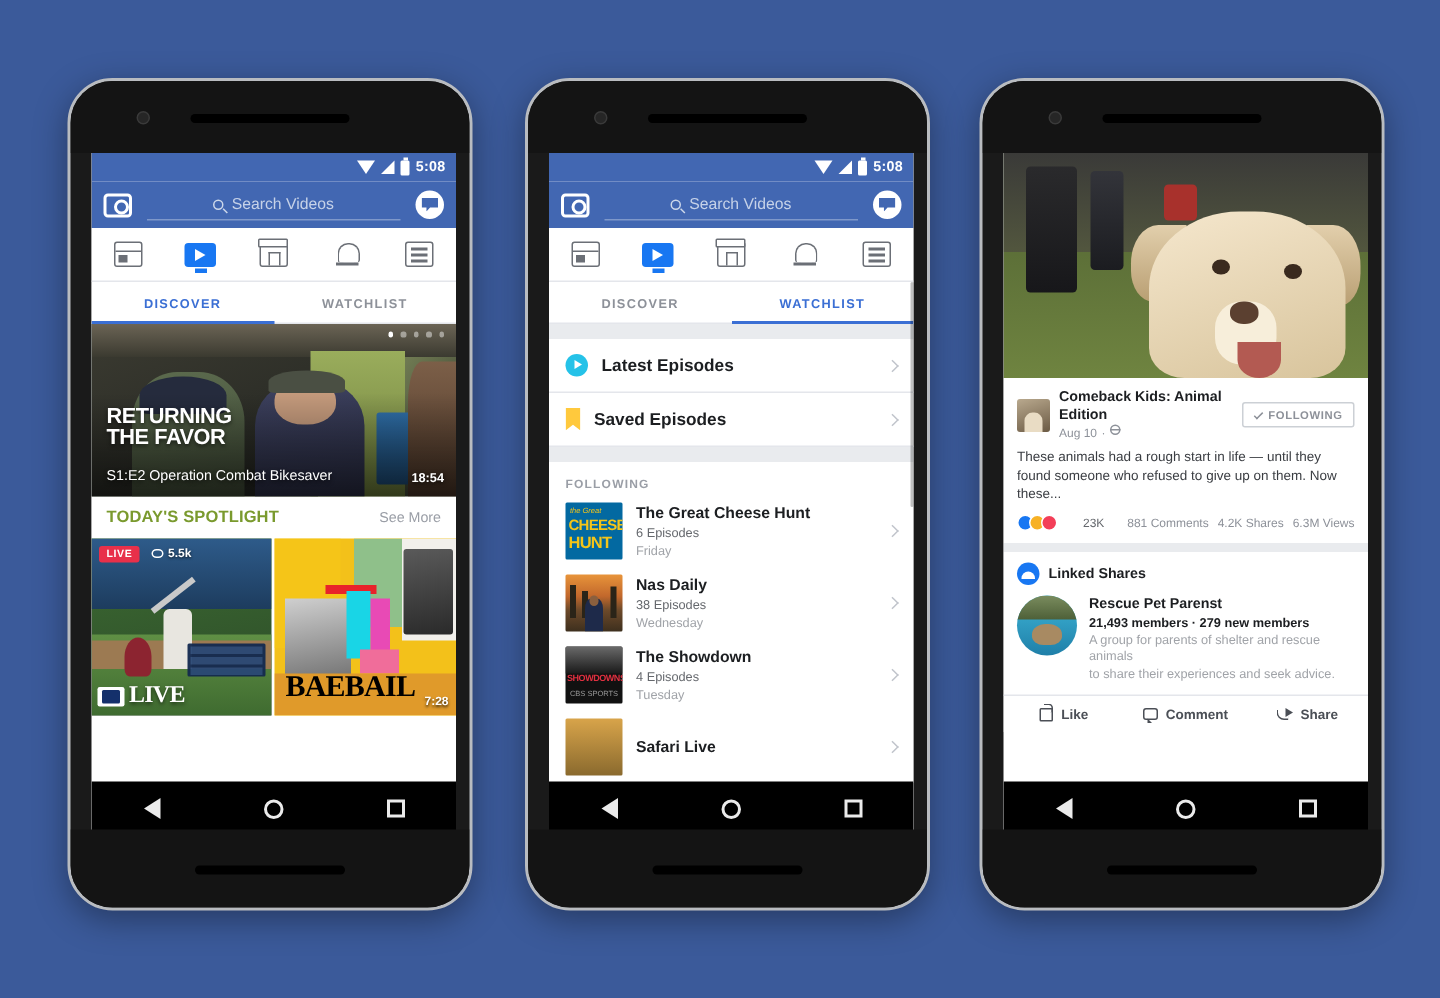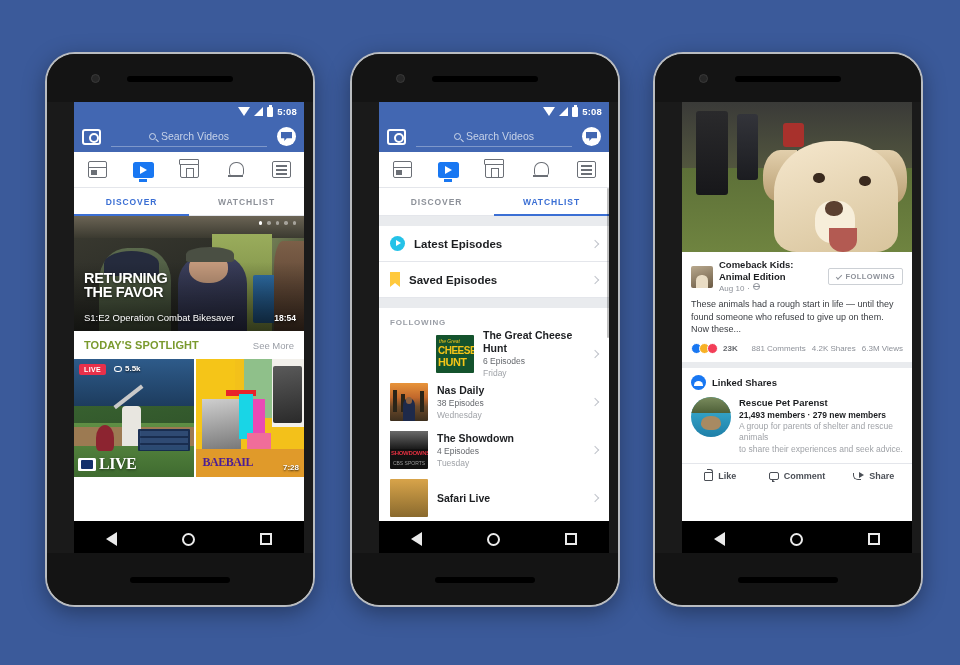--- a/index.html
+++ b/index.html
@@ -29,21 +29,21 @@
   .bezel-top { position: absolute; top:0; left:0; right:0; height: 48px; background:#141414; }
   .cam { position:absolute; top:20px; left:44px; width:9px; height:9px; border-radius:50%;
          background:#262626; border:1px solid #3a3a3a; }
   .speaker { position:absolute; top:22px; left:50%; transform:translateX(-50%);
              width:106px; height:6px; border-radius:3px; background:#000; }
   .bezel-bottom { position:absolute; bottom:0; left:0; right:0; height:52px; background:#141414; }
   .speaker-b { position:absolute; bottom:22px; left:50%; transform:translateX(-50%);
                width:100px; height:6px; border-radius:3px; background:#000; }
 
   .screen {
-    position:absolute; top:48px; left:27px; right:9px; height:455px;
+    position:absolute; top:48px; left:14px; right:9px; height:455px;
     background:#fff; overflow:hidden;
   }
   .navbar {
     position:absolute; bottom:0; left:0; right:0; height:36px; background:#000;
     display:flex; align-items:center; justify-content:space-around;
   }
   .nav-back { width:0;height:0;border-top:7px solid transparent;border-bottom:7px solid transparent;
               border-right:11px solid #fff; opacity:.92;}
   .nav-home { width:13px;height:13px;border:2px solid #fff;border-radius:50%; opacity:.92;}
   .nav-rec  { width:12px;height:12px;border:2px solid #fff; opacity:.92;}
@@ -189,22 +189,22 @@
   .bb-white{position:absolute;top:0;right:0;width:30%;height:58%;background:#f2f0eb;}
   .bb-manbw{position:absolute;top:34%;left:6%;width:36%;height:48%;
             background:linear-gradient(170deg,#cfcfcf,#6e6e6e);}
   .bb-womanbw{position:absolute;top:6%;right:2%;width:27%;height:48%;
               background:linear-gradient(170deg,#5a5a5a,#2a2a2a);border-radius:2px;}
   .bb-cyan{position:absolute;top:30%;left:40%;width:13%;height:38%;background:#19d5e6;}
   .bb-mag{position:absolute;top:34%;left:53%;width:11%;height:30%;background:#e84ab5;}
   .bb-red{position:absolute;top:26%;left:28%;width:28%;height:5%;background:#e8232a;}
   .bb-pinkbar{position:absolute;bottom:24%;left:47%;width:22%;height:13%;background:#f06d9a;}
   .bb-orange{position:absolute;bottom:0;left:0;right:0;height:24%;background:#e09a2a;}
-  .bb-purpleTxt{position:absolute;bottom:6%;left:6%;font-size:12px;font-weight:bold;
-                color:#4c1d95;letter-spacing:-.5px;font-family:"Liberation Serif",serif;}
+  .bb-purpleTxt{position:absolute;bottom:6%;left:6%;font-size:20px;font-weight:bold;
+                color:#000000;letter-spacing:-.5px;font-family:"Liberation Serif",serif;}
   .bb-dur{position:absolute;bottom:5px;right:5px;color:#fff;font-size:8px;font-weight:bold;
           text-shadow:0 1px 2px rgba(0,0,0,.8);}
 
   
   .wl-gap{height:10px;background:#e9ebee;}
   .wl-row{height:36px;background:#fff;display:flex;align-items:center;padding:0 11px;gap:9px;
           border-bottom:1px solid #e4e6eb;}
   .wl-ic-play{width:15px;height:15px;border-radius:50%;background:#25c2e8;position:relative;flex:0 0 auto;}
   .wl-ic-play:after{content:"";position:absolute;top:4px;left:5.5px;width:0;height:0;
                     border-top:3.5px solid transparent;border-bottom:3.5px solid transparent;
@@ -215,21 +215,21 @@
   .chev{width:6px;height:6px;border-right:1.6px solid #c0c4cb;border-top:1.6px solid #c0c4cb;
         transform:rotate(45deg);flex:0 0 auto;}
   .wl-sechead{height:22px;background:#fff;display:flex;align-items:flex-end;padding:0 11px 3px;
               font-size:8px;font-weight:bold;color:#9a9ea6;letter-spacing:.8px;}
   .sh-row{height:48px;background:#fff;display:flex;align-items:center;padding:0 11px;gap:9px;}
   .sh-thumb{width:38px;height:38px;flex:0 0 auto;position:relative;overflow:hidden;border-radius:1px;}
   .sh-txt{flex:1;min-width:0;}
   .sh-name{font-size:10.5px;font-weight:bold;color:#1c1e21;line-height:13px;}
   .sh-eps{font-size:8.5px;color:#65686d;line-height:12px;}
   .sh-day{font-size:8.5px;color:#a0a3a8;line-height:12px;}
-  .t-cheese{background:#14532d;margin-left:46px;}
+  .t-cheese{background:#0369a1;}
   .t-cheese .c1{position:absolute;top:3px;left:3px;right:3px;font-size:5px;color:#f5c518;
                 font-style:italic;}
   .t-cheese .c2{position:absolute;top:10px;left:2px;right:2px;font-size:10px;color:#f5c518;
                 font-weight:bold;letter-spacing:-.5px;}
   .t-cheese .c3{position:absolute;top:21px;left:2px;right:2px;font-size:11px;color:#f5c518;
                 font-weight:bold;letter-spacing:-.5px;}
   .t-nas{background:linear-gradient(180deg,#e8943a 0%,#c2682c 38%,#6d4a2a 62%,#3d2f1e 100%);}
   .t-nas .tree{position:absolute;bottom:24%;width:4px;background:#2a2418;}
   .t-nas .tree:nth-child(1){left:3px;height:58%;}
   .t-nas .tree:nth-child(2){left:11px;height:48%;}
@@ -299,21 +299,21 @@
                  flex:0 0 auto;}
   .tick{width:6px;height:3px;border-left:1.4px solid #8d9199;border-bottom:1.4px solid #8d9199;
         transform:rotate(-45deg);}
   .vhead-line{font-size:9px;font-weight:bold;color:#1c1e21;margin-top:7px;line-height:12px;}
   .vbody{font-size:9px;color:#3a3d42;margin-top:4px;line-height:12.5px;}
   .vstats{display:flex;align-items:center;margin-top:7px;gap:5px;}
   .reacts{display:flex;align-items:center;}
   .rx{width:11px;height:11px;border-radius:50%;border:1.2px solid #fff;margin-left:-3px;}
   .rx:first-child{margin-left:0;}
   .rx.like{background:#1877f2;} .rx.wow{background:#f7b125;} .rx.love{background:#f33e58;}
-  .rxcount{font-size:8px;color:#65686d;margin-left:0;font-weight:bold;}
+  .rxcount{font-size:8px;color:#65686d;margin-left:12px;}
   .vstats-right{margin-left:auto;display:flex;gap:6px;font-size:8px;color:#8d9199;}
 
   .lg-sep{height:6px;background:#e9ebee;}
   .lg-head{display:flex;align-items:center;gap:6px;padding:7px 9px 2px;background:#fff;}
   .lg-ic{width:15px;height:15px;border-radius:50%;background:#1877f2;position:relative;flex:0 0 auto;}
   .lg-ic:after{content:"";position:absolute;bottom:3.5px;left:3px;width:9px;height:5px;
                background:#fff;border-radius:5px 5px 0 0;}
   .lg-title{font-size:9.5px;font-weight:bold;color:#1c1e21;}
   .lg-row{display:flex;gap:8px;padding:5px 9px 8px;background:#fff;}
   .lg-av{width:40px;height:40px;flex:0 0 auto;border-radius:50%;overflow:hidden;position:relative;

